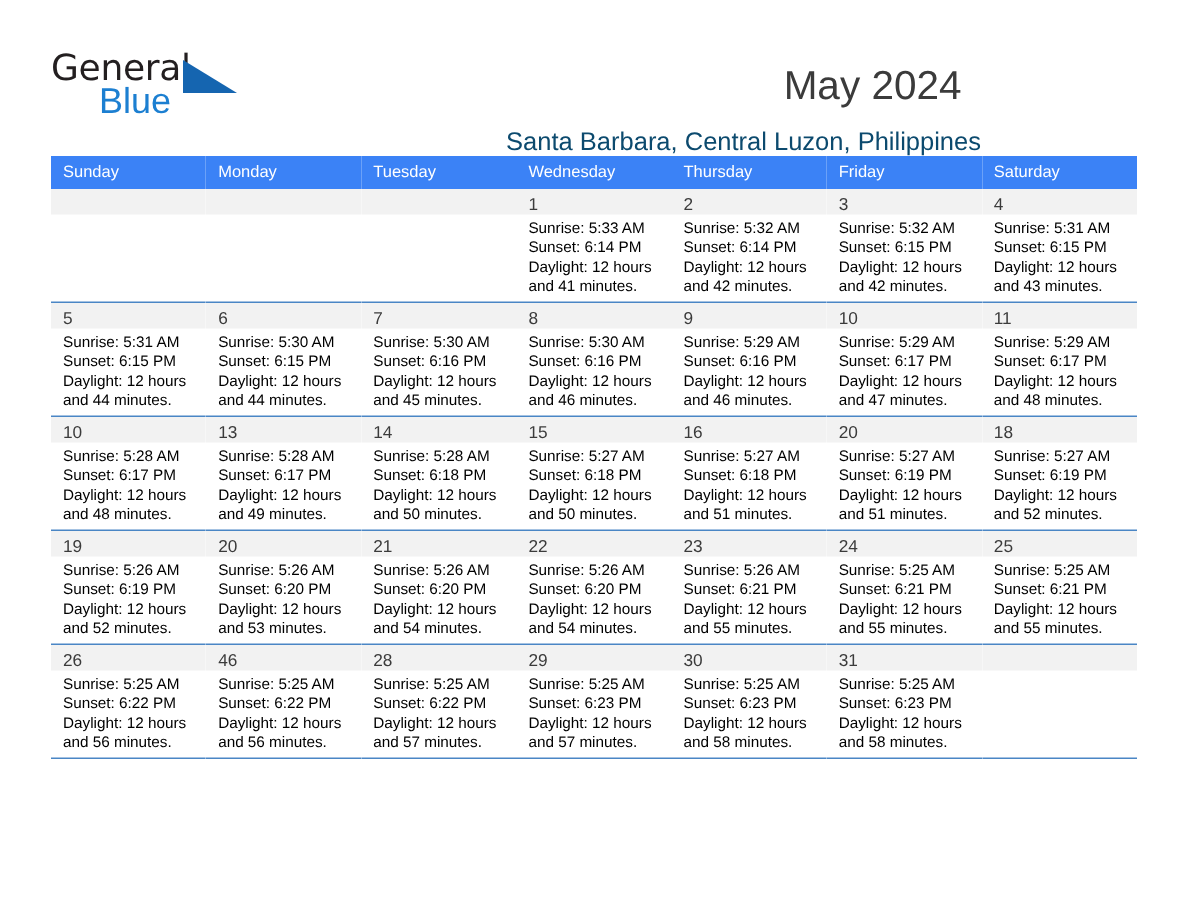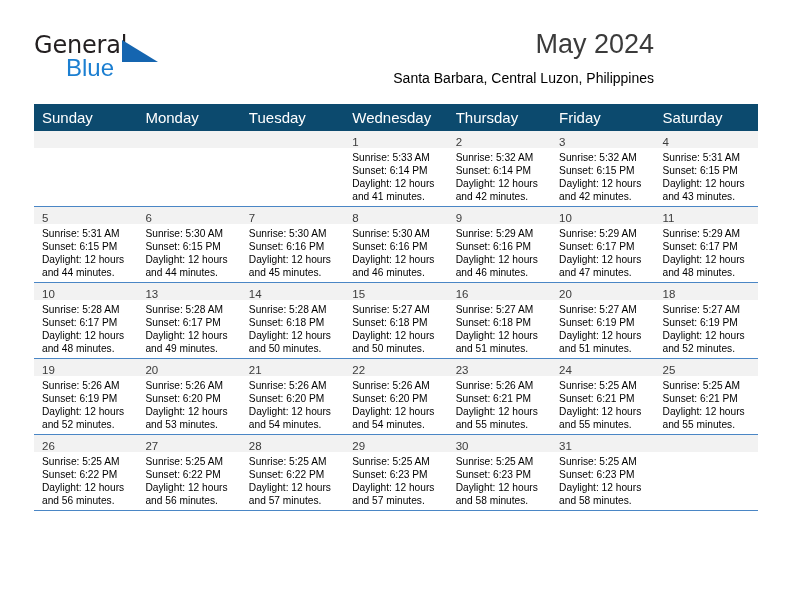--- a/index.html
+++ b/index.html
@@ -67,43 +67,43 @@
     right: 0;
     top: 0;
     text-align: right;
   }
   .month-title {
     font-size: 27px;
     color: #3b3b3b;
     line-height: 32px;
     white-space: nowrap;
     font-weight: normal;
-    margin: 0;
+    margin: 13px;
   }
   .location {
-    font-size: 14px;
-    color: #000000;
+    font-size: 17px;
+    color: #0c4a6e;
     line-height: 18px;
     margin-top: 9px;
     white-space: nowrap;
   }
 
   
   .calendar {
     position: absolute;
     left: 34px;
     top: 104px;
     width: 724px;
     border-collapse: collapse;
     table-layout: fixed;
   }
   .calendar th {
-    background: #0c4a6e;
+    background: #3b82f6;
     color: #ffffff;
-    font-size: 15px;
+    font-size: 11px;
     font-weight: normal;
     text-align: left;
     padding: 5px 0 5px 8px;
     height: 11px;
     border: none;
   }
   .calendar td {
     vertical-align: top;
     width: 103.43px;
     height: 76px;
@@ -498,21 +498,21 @@
               <div class="cell-lines">
                 <div>Sunrise: 5:25 AM</div>
                 <div>Sunset: 6:22 PM</div>
                 <div>Daylight: 12 hours</div>
                 <div>and 56 minutes.</div>
               </div>
             </div>
           </td>
           <td>
             <div class="cell-inner filled">
-              <div class="daynum-bar"><span class="daynum">27</span></div>
+              <div class="daynum-bar"><span class="daynum">46</span></div>
               <div class="cell-lines">
                 <div>Sunrise: 5:25 AM</div>
                 <div>Sunset: 6:22 PM</div>
                 <div>Daylight: 12 hours</div>
                 <div>and 56 minutes.</div>
               </div>
             </div>
           </td>
           <td>
             <div class="cell-inner filled">

